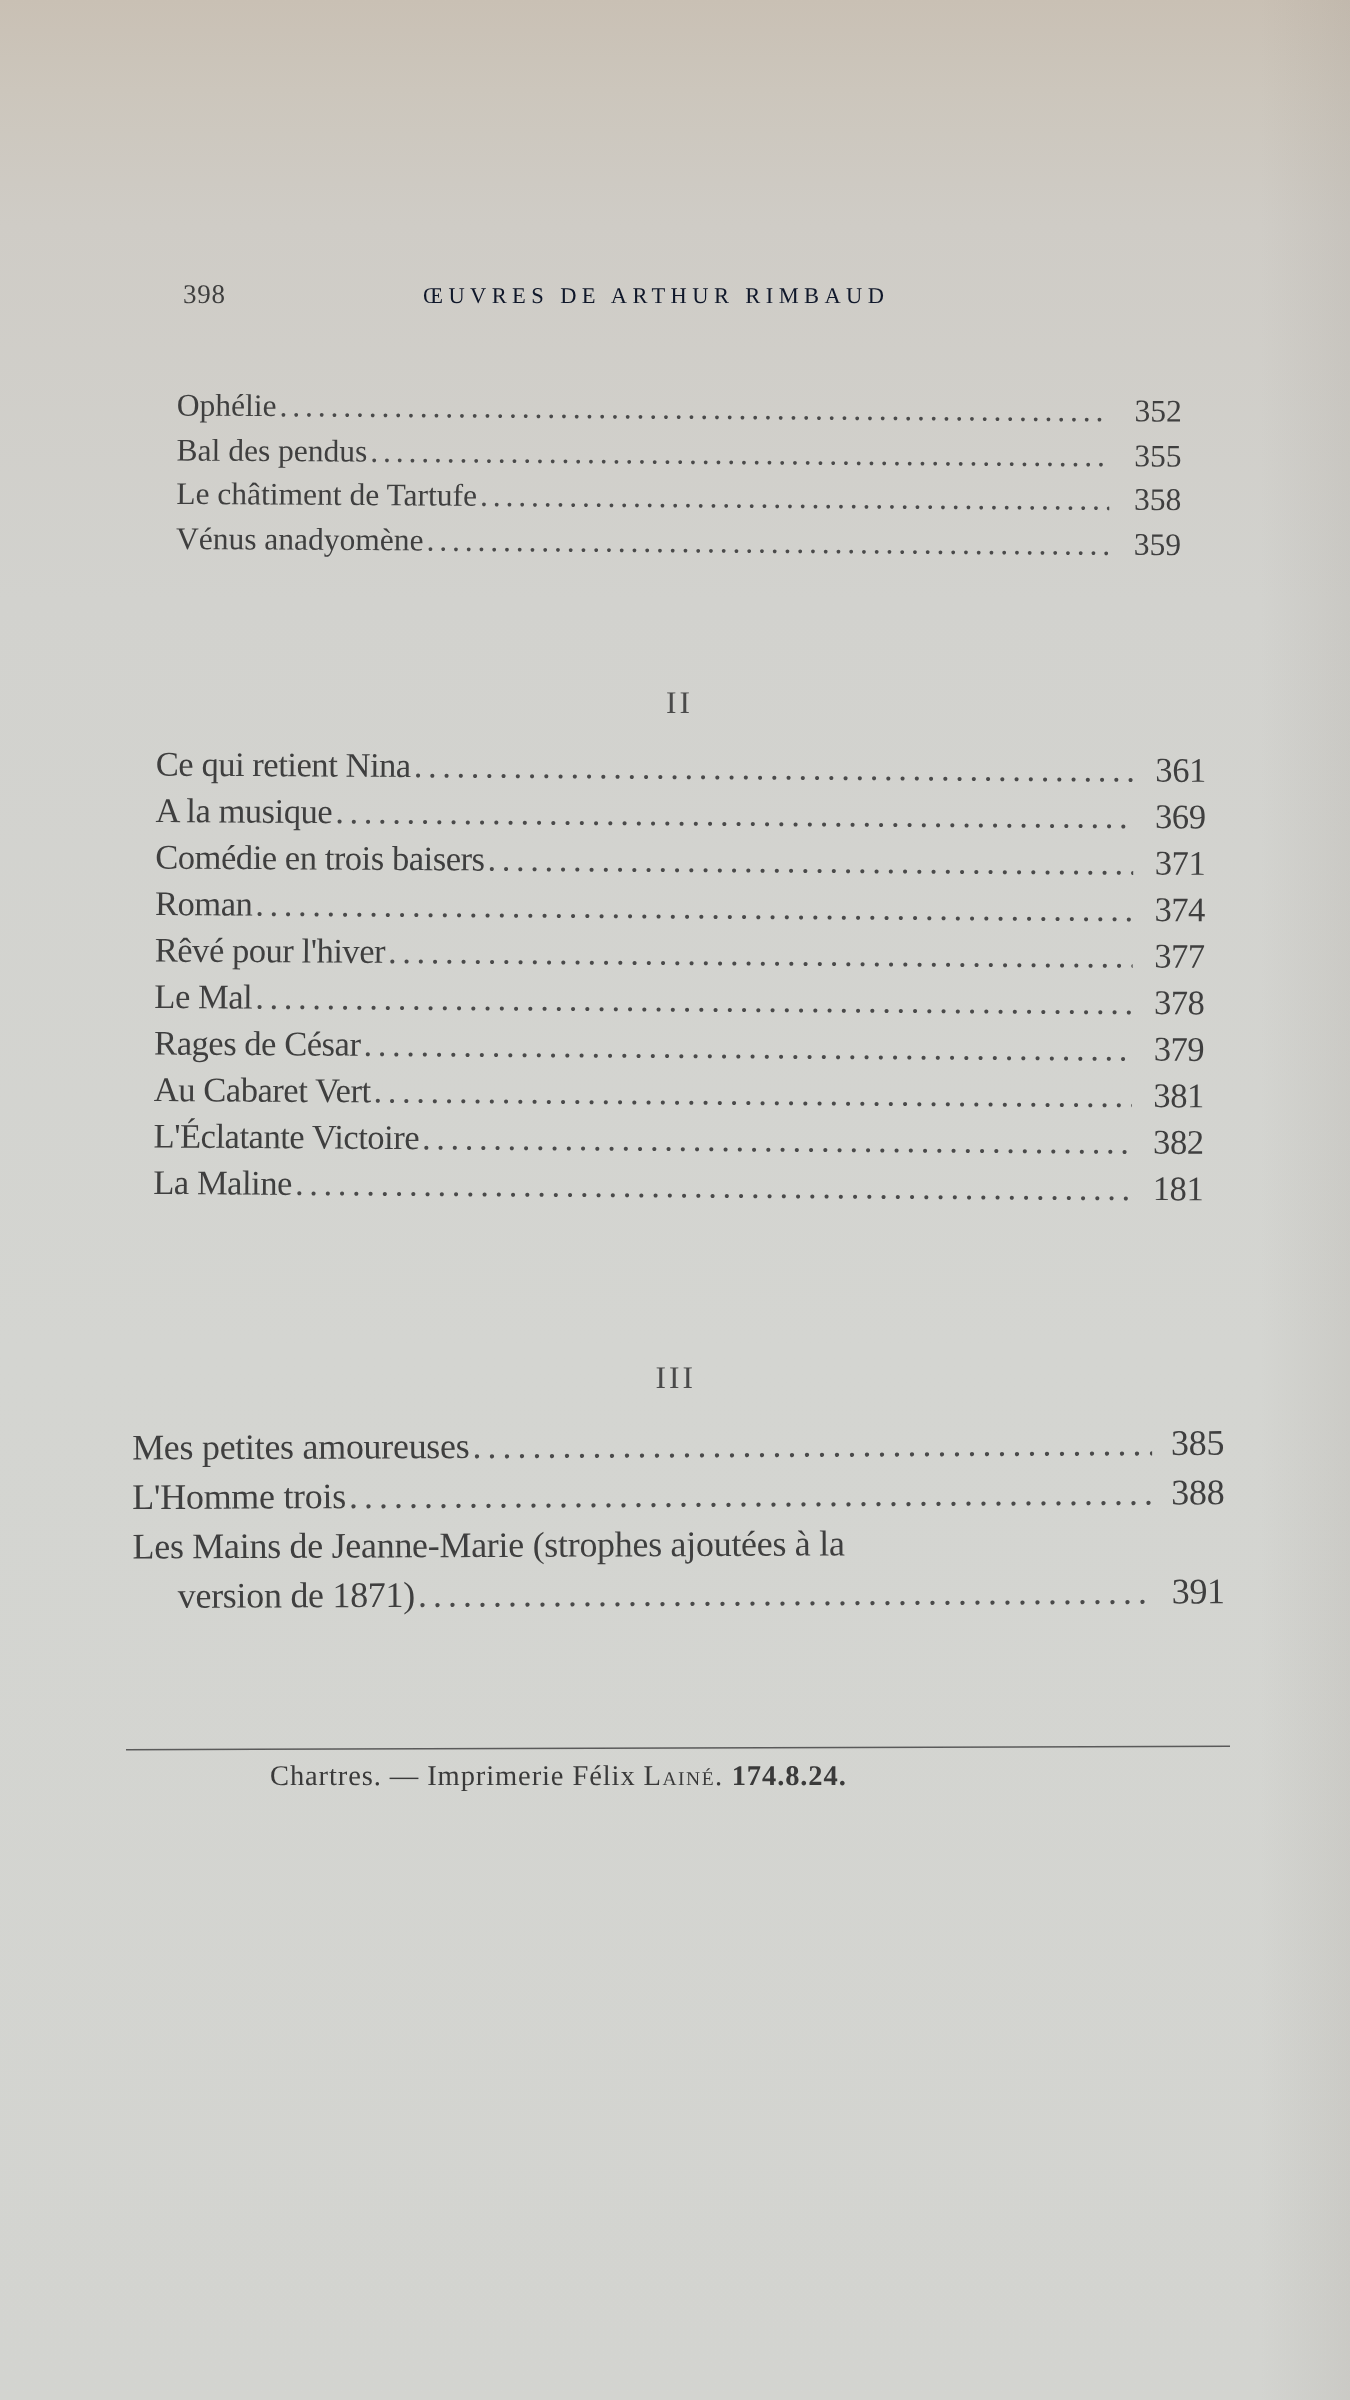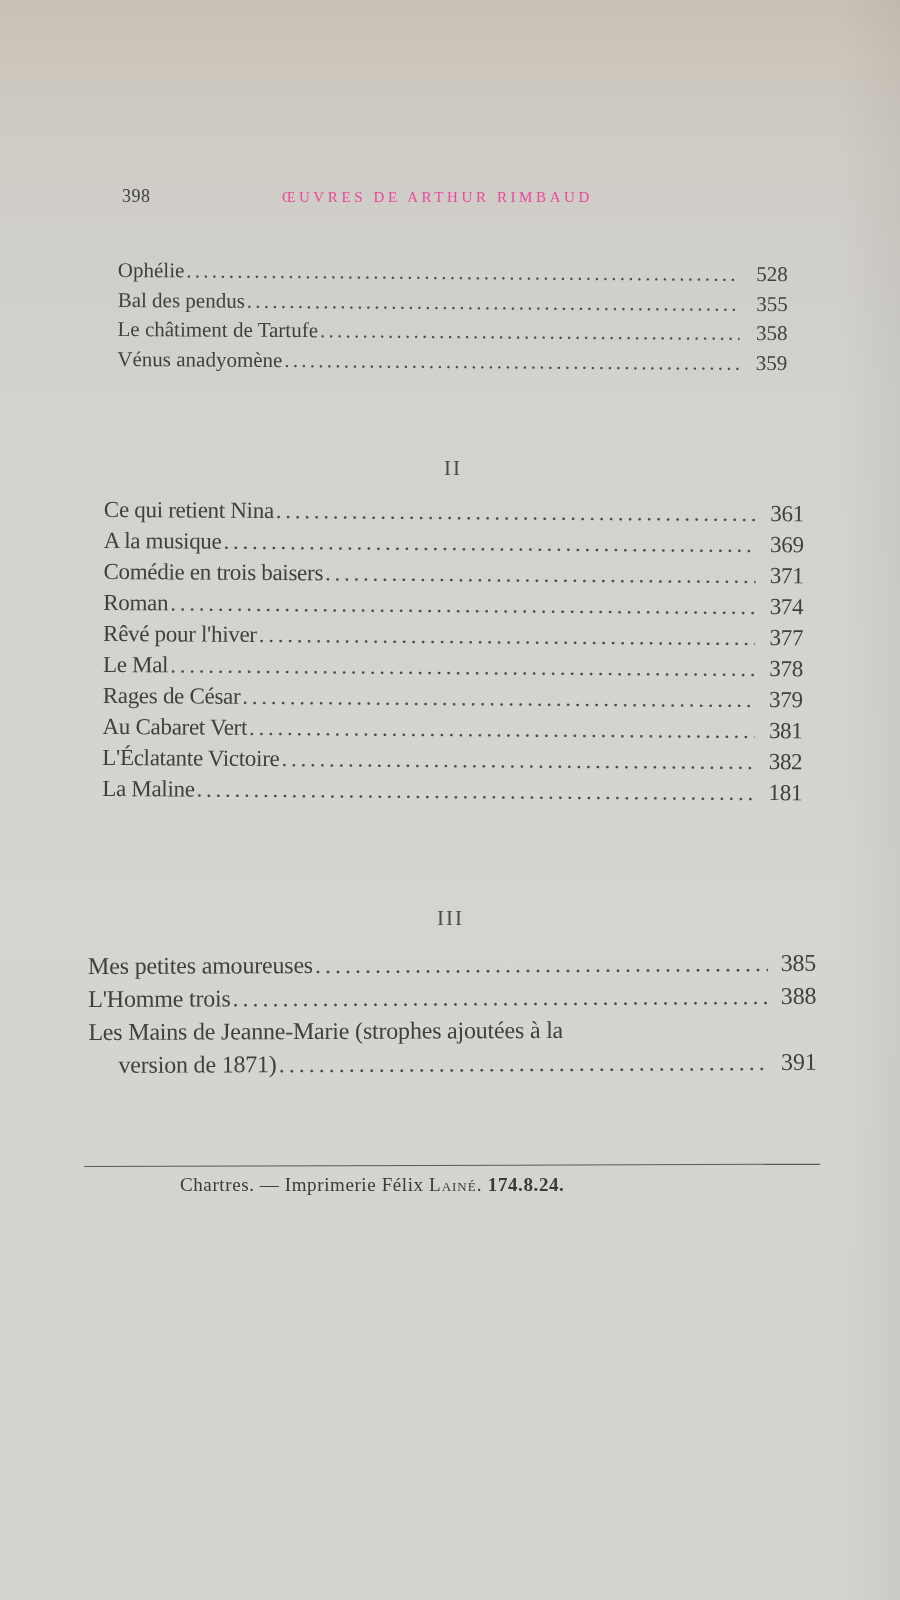--- a/index.html
+++ b/index.html
@@ -11,21 +11,21 @@
     }
     .page-edge {
       position: absolute; top: 0; right: 0; width: 60px; height: 1600px;
       background: linear-gradient(90deg, rgba(0,0,0,0) 0%, rgba(140,130,120,0.12) 100%);
     }
     .running-head {
       position: absolute; top: 186px; left: 122px; width: 520px; height: 30px;
       display: flex; align-items: baseline;
     }
     .folio { font-size: 18px; letter-spacing: 0.5px; width: 160px; }
-    .book-title { font-size: 15px; letter-spacing: 3.6px; color: #ec4899; }
+    .book-title { font-size: 15px; letter-spacing: 3.6px; color: #0f172a; }
 
     .toc { position: absolute; }
     .toc-row {
       display: flex; align-items: baseline; white-space: nowrap;
     }
     .toc-title { flex: 0 0 auto; }
     .leader {
       flex: 1 1 auto; overflow: hidden; letter-spacing: 5.6px; margin: 0 4px 0 2px;
       color: #4a4a4a;
     }
@@ -65,21 +65,21 @@
 
 <div class="running-head">
   <span class="folio">398</span>
   <span class="book-title">ŒUVRES DE ARTHUR RIMBAUD</span>
 </div>
 
 <div class="toc toc-1">
   <div class="toc-row">
     <span class="toc-title">Ophélie</span>
     <span class="leader"></span>
-    <span class="page-num">528</span>
+    <span class="page-num">352</span>
   </div>
   <div class="toc-row">
     <span class="toc-title">Bal des pendus</span>
     <span class="leader"></span>
     <span class="page-num">355</span>
   </div>
   <div class="toc-row">
     <span class="toc-title">Le châtiment de Tartufe</span>
     <span class="leader"></span>
     <span class="page-num">358</span>

